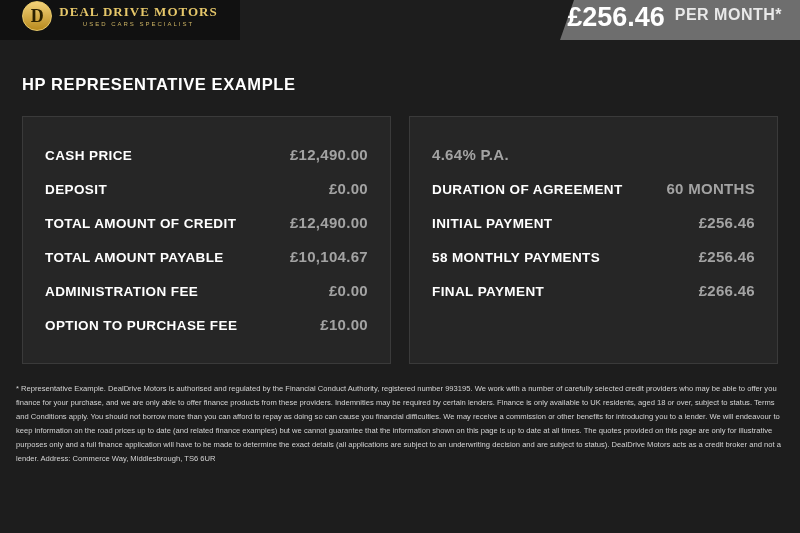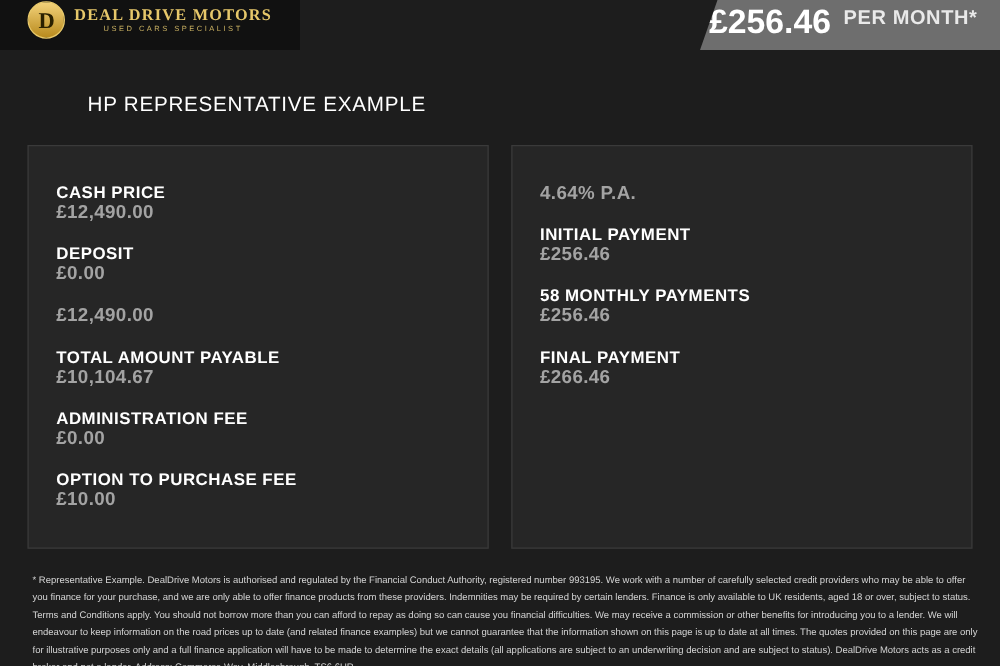--- a/index.html
+++ b/index.html
@@ -90,44 +90,42 @@
     font-weight: bold;
     color: #e9e9e9;
     letter-spacing: 0.5px;
     padding-bottom: 4px;
   }
 
   
   .section-title {
     color: #ffffff;
     font-size: 16.5px;
-    font-weight: normal;
+    font-weight: bold;
     letter-spacing: 0.6px;
     padding: 35px 0 0 22px;
-    margin-left: 48px;
   }
 
   
   .panels {
     display: flex;
     gap: 18px;
     padding: 22px 22px 0 22px;
   }
   .panel {
     flex: 1;
     background: #262626;
     border: 1px solid #3a3a3a;
     padding: 20px 22px 22px 22px;
   }
   .row {
     display: flex;
     align-items: baseline;
     justify-content: space-between;
     padding: 8.5px 0;
-    flex-direction: column;
   }
   .row-label {
     color: #ffffff;
     font-size: 13.5px;
     font-weight: bold;
     letter-spacing: 0.4px;
     text-transform: uppercase;
   }
   .row-value {
     color: #a3a3a3;
@@ -138,21 +136,20 @@
     white-space: nowrap;
   }
 
   
   .disclaimer {
     padding: 18px 16px 0 16px;
     color: #d4d4d4;
     font-size: 7.6px;
     line-height: 1.85;
     text-align: left;
-    margin-left: 10px;
   }
 </style>
 </head>
 <body>
 
 <div class="page">
 
   <div class="header">
     <div class="logo-box">
       <div class="logo-inner">
@@ -177,20 +174,21 @@
     <div class="panel">
       <div class="row">
         <span class="row-label">CASH PRICE</span>
         <span class="row-value">£12,490.00</span>
       </div>
       <div class="row">
         <span class="row-label">DEPOSIT</span>
         <span class="row-value">£0.00</span>
       </div>
       <div class="row">
+        <span class="row-label">TOTAL AMOUNT OF CREDIT</span>
         <span class="row-value">£12,490.00</span>
       </div>
       <div class="row">
         <span class="row-label">TOTAL AMOUNT PAYABLE</span>
         <span class="row-value">£10,104.67</span>
       </div>
       <div class="row">
         <span class="row-label">ADMINISTRATION FEE</span>
         <span class="row-value">£0.00</span>
       </div>
@@ -198,20 +196,24 @@
         <span class="row-label">OPTION TO PURCHASE FEE</span>
         <span class="row-value">£10.00</span>
       </div>
     </div>
 
     <div class="panel">
       <div class="row">
         <span class="row-value">4.64% P.A.</span>
       </div>
       <div class="row">
+        <span class="row-label">DURATION OF AGREEMENT</span>
+        <span class="row-value">60 MONTHS</span>
+      </div>
+      <div class="row">
         <span class="row-label">INITIAL PAYMENT</span>
         <span class="row-value">£256.46</span>
       </div>
       <div class="row">
         <span class="row-label">58 MONTHLY PAYMENTS</span>
         <span class="row-value">£256.46</span>
       </div>
       <div class="row">
         <span class="row-label">FINAL PAYMENT</span>
         <span class="row-value">£266.46</span>

